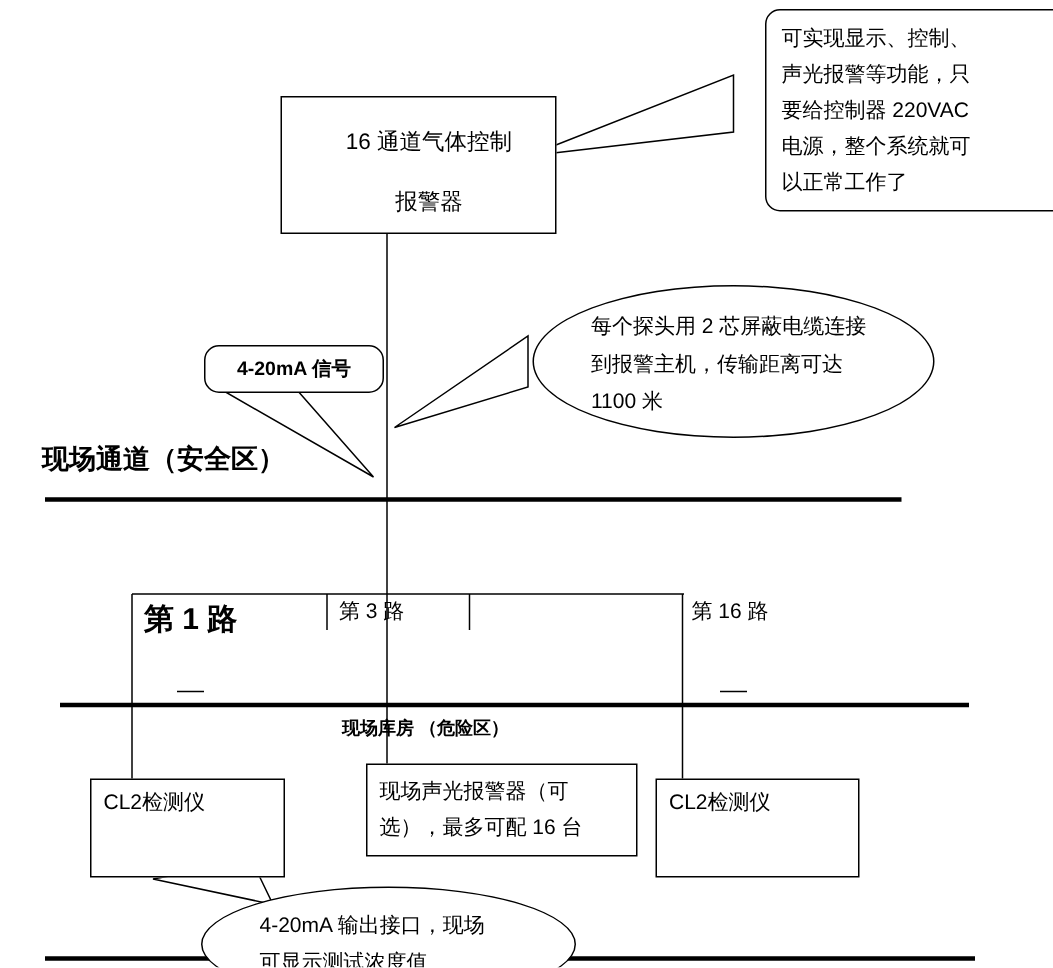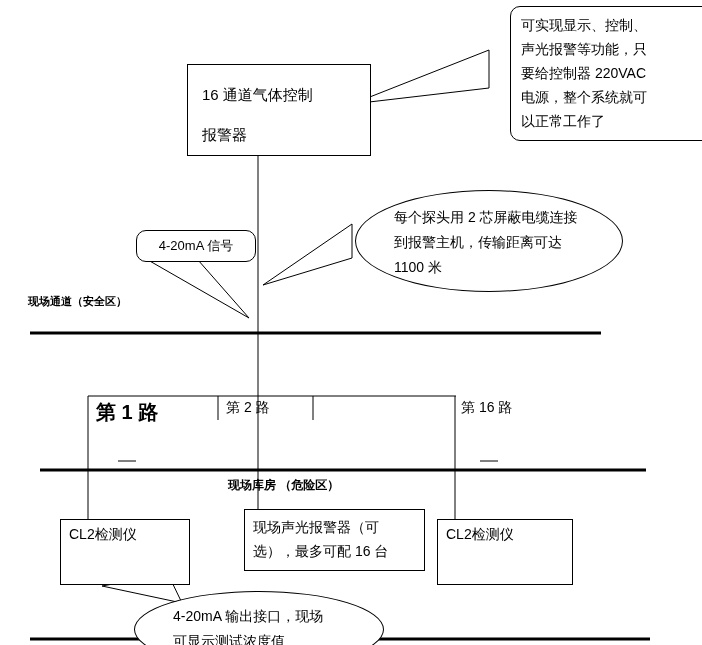--- a/index.html
+++ b/index.html
@@ -48,41 +48,41 @@
 
       <line x1="118" y1="461" x2="136" y2="461"></line>
       <line x1="480" y1="461" x2="498" y2="461"></line>
 
       <line x1="40" y1="470" x2="646" y2="470" stroke-width="3"></line>
 
       <line x1="30" y1="639" x2="650" y2="639" stroke-width="3"></line>
     </g>
   </svg>
 
-  <div class="shape pre" style="left:165px; top:64px; width:184px; height:92px; padding:10px 0 0 14px; font-size:15px; line-height:40px;">16 通道气体控制
+  <div class="shape pre" style="left:165px; top:64px; width:184px; height:92px; padding:10px 0 0 14px; font-size:15px; line-height:40px;text-align:center;">16 通道气体控制
 报警器</div>
 
   <div class="shape pre" style="left:488px; top:6px; width:204px; height:135px; border-radius:10px; padding:6px 10px; font-size:14px; line-height:24px;">可实现显示、控制、
 声光报警等功能，只
 要给控制器 220VAC
 电源，整个系统就可
 以正常工作了</div>
 
   <div class="shape pre" style="left:333px; top:190px; width:268px; height:102px; border-radius:50%; padding:14px 0 0 38px; font-size:14px; line-height:25px;">每个探头用 2 芯屏蔽电缆连接
 到报警主机，传输距离可达
 1100 米</div>
 
-  <div class="shape" style="left:114px; top:230px; width:120px; height:32px; border-radius:10px; text-align:center; line-height:30px; font-size:13px;">4-20mA 信号</div>
+  <div class="shape" style="left:114px; top:230px; width:120px; height:32px; border-radius:10px; text-align:center; line-height:30px; font-size:13px;font-weight:bold;">4-20mA 信号</div>
 
-  <div class="abs bold" style="left:28px; top:294px; font-size:11px;">现场通道（安全区）</div>
+  <div class="abs bold" style="left:28px; top:294px; font-size:18px;">现场通道（安全区）</div>
 
   <div class="abs bold" style="left:228px; top:477px; font-size:12px;">现场库房 （危险区）</div>
 
   <div class="abs" style="left:96px; top:399px; font-size:20px;font-weight:bold;">第 1 路</div>
-  <div class="abs" style="left:226px; top:399px; font-size:14px;">第 2 路</div>
+  <div class="abs" style="left:226px; top:399px; font-size:14px;">第 3 路</div>
   <div class="abs" style="left:461px; top:399px; font-size:14px;">第 16 路</div>
 
   <div class="shape" style="left:38px; top:519px; width:130px; height:66px; padding:6px 8px; font-size:14px;">CL2检测仪</div>
 
   <div class="shape pre" style="left:222px; top:509px; width:181px; height:62px; padding:5px 8px; font-size:14px; line-height:24px;">现场声光报警器（可
 选），最多可配 16 台</div>
 
   <div class="shape" style="left:415px; top:519px; width:136px; height:66px; padding:6px 8px; font-size:14px;">CL2检测仪</div>
 
   <div class="shape pre" style="left:112px; top:591px; width:250px; height:77px; border-radius:50%; padding:12px 0 0 38px; font-size:14px; line-height:25px;">4-20mA 输出接口，现场

